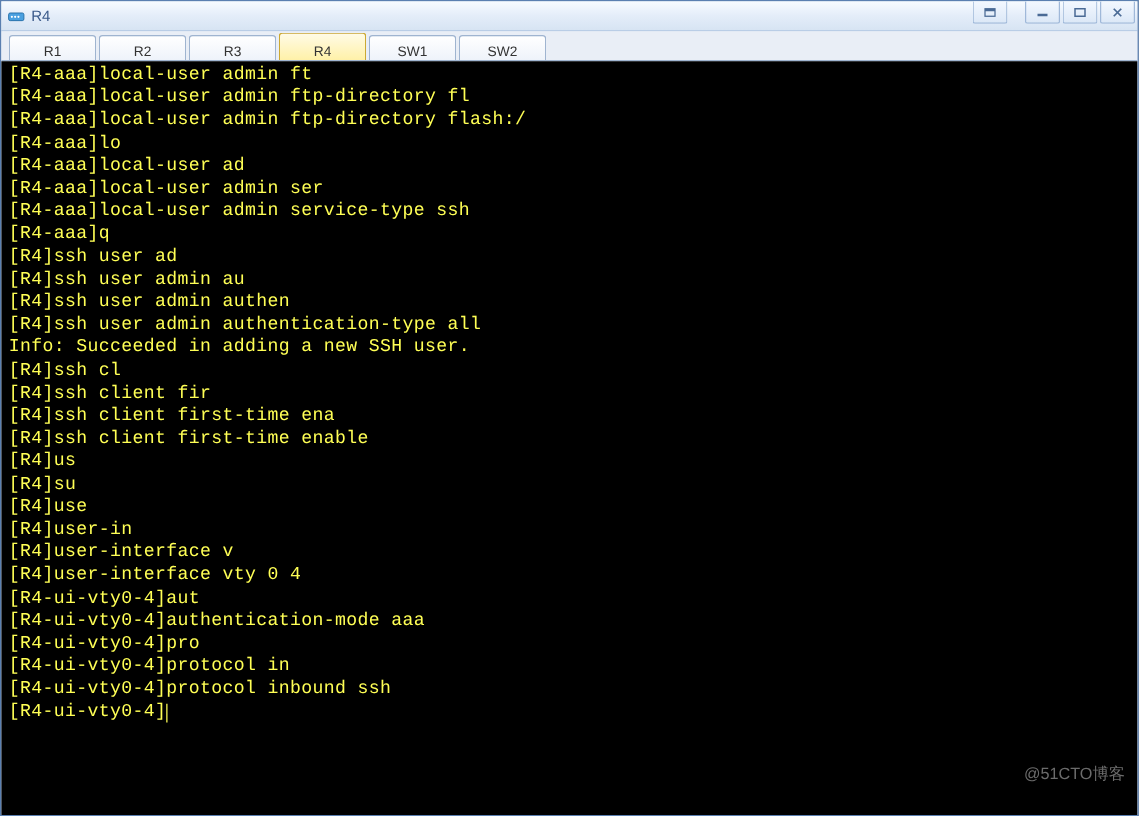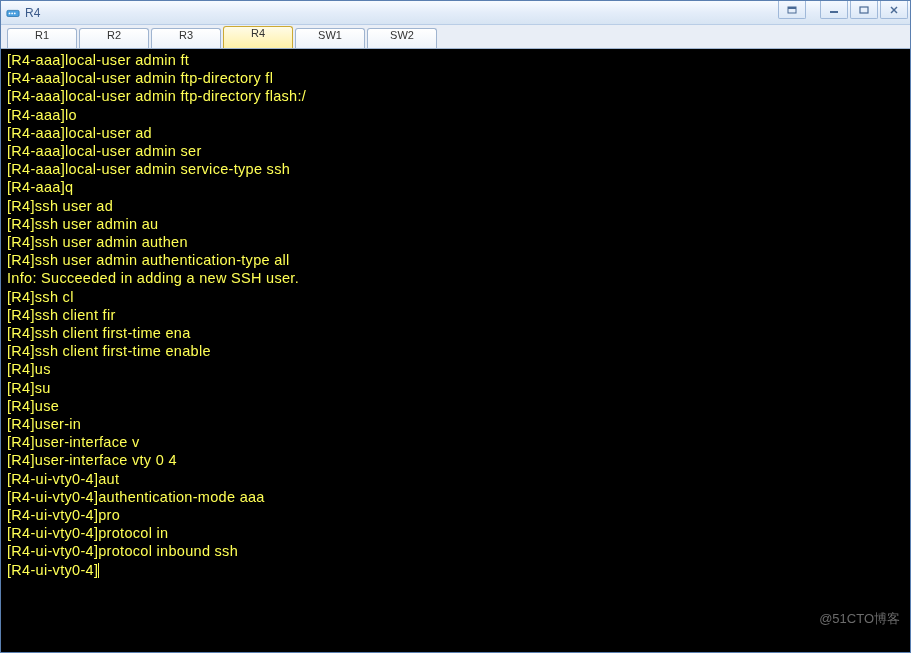--- a/index.html
+++ b/index.html
@@ -67,39 +67,39 @@
       gap: 0;
     }
     .tab {
       min-width: 70px;
       height: 20px;
       background: linear-gradient(to bottom, #ffffff, #eef3fa);
       border: 1px solid #9fb4d0;
       border-bottom: none;
       border-radius: 3px 3px 0 0;
       display: flex;
-      align-items: flex-start;
+      align-items: flex-end;
       justify-content: center;
       font-size: 11px;
       color: #333;
       margin-right: 2px;
       cursor: pointer;
       padding: 0 14px;
     }
     .tab.active {
       background: linear-gradient(to bottom, #fffbe6, #fff1a8);
       border-color: #cca933;
       height: 22px;
       position: relative;
       z-index: 2;
     }
     .terminal {
       background: #000000;
       color: #ffff55;
-      font-family: Liberation Sans, sans-serif;
+      font-family: Liberation Mono, monospace;
       font-size: 14.5px;
       line-height: 18.2px;
       padding: 2px 6px 2px 6px;
       height: calc(100% - 48px);
       overflow: hidden;
       white-space: pre;
       letter-spacing: 0.3px;
       position: relative;
     }
     .term-line { display: block; }

